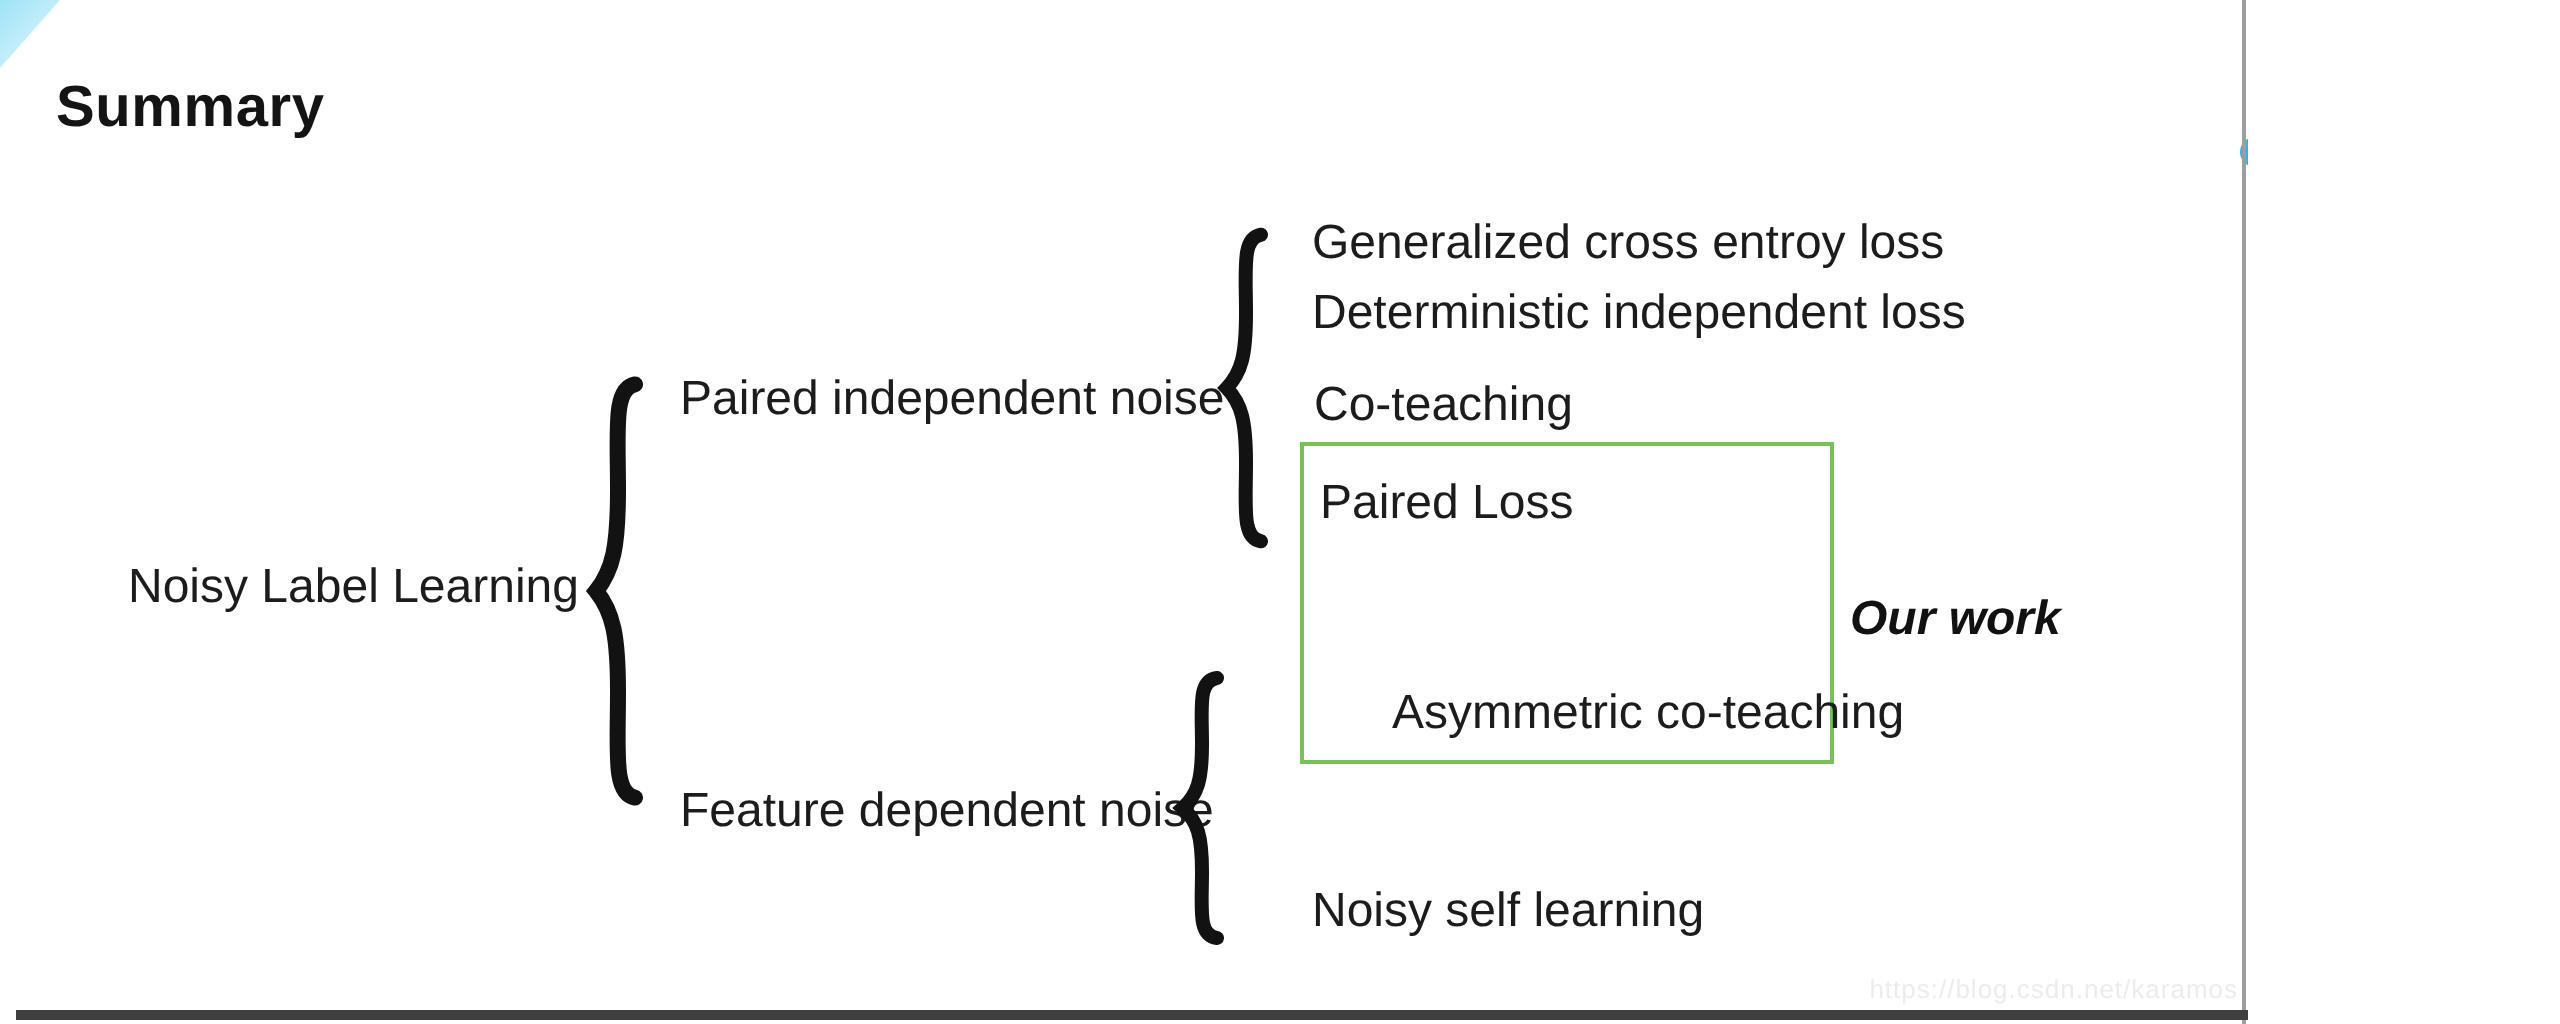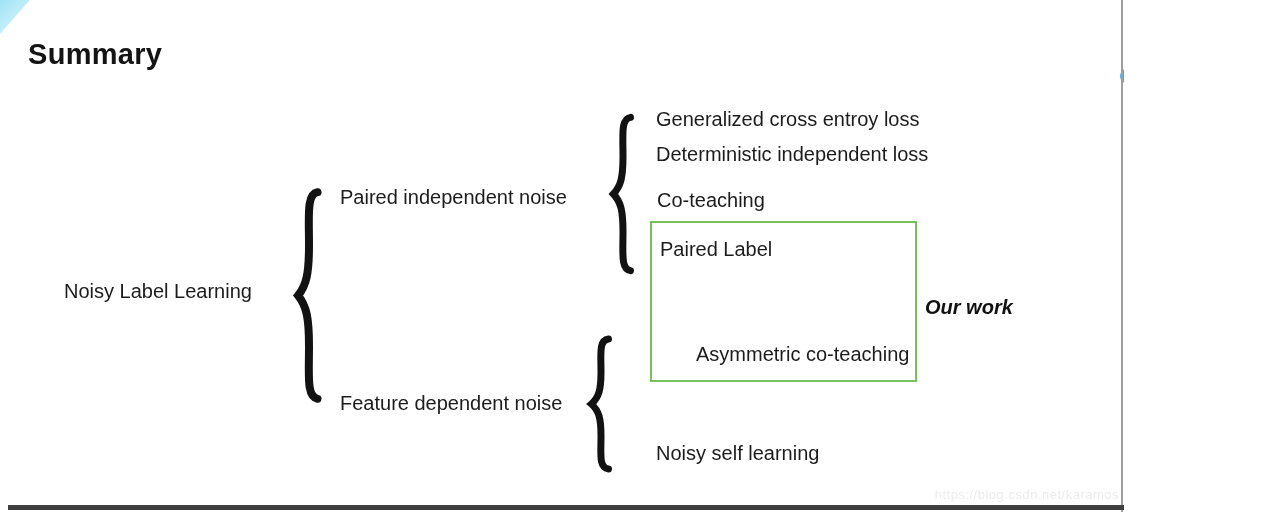--- a/index.html
+++ b/index.html
@@ -22,21 +22,21 @@
     font-size:29px;font-weight:700;color:#141414;letter-spacing:.3px;
   }
   .brand{
     left:1118px;top:8px;
     display:flex;align-items:center;gap:7px;
   }
   .brand-text{
     font-size:25px;font-weight:600;color:#2f2f2f;letter-spacing:1px;
     font-family:"Liberation Sans", sans-serif;
   }
-  .node{font-size:20px;white-space:nowrap;}
+  .node{font-size:24px;white-space:nowrap;}
   .bold{font-weight:700;color:#111;font-style:italic;}
   .brace{overflow:visible;}
   .hl-box{
     left:650px;top:221px;width:267px;height:161px;
     border:2px solid #77c258;box-sizing:border-box;
     background:transparent;
   }
   .watermark{
     right:5px;top:487px;
     font-size:13px;color:#ececec;letter-spacing:.5px;
@@ -79,21 +79,21 @@
 
   <div class="abs node" style="left:340px;top:186px;">Paired independent noise</div>
 
   <svg class="abs brace" style="left:608px;top:115px;" width="30" height="158" viewBox="0 0 56 400" preserveAspectRatio="none">
     <path d="M 42,6 C 24,10 28,48 28,105 C 28,158 24,180 10,200 C 24,220 28,242 28,295 C 28,352 24,390 42,394" fill="none" stroke="#121212" stroke-width="7" stroke-linecap="round" vector-effect="non-scaling-stroke"></path>
   </svg>
 
   <div class="abs node" style="left:656px;top:108px;">Generalized cross entroy loss</div>
   <div class="abs node" style="left:656px;top:143px;">Deterministic independent loss</div>
   <div class="abs node" style="left:657px;top:189px;">Co-teaching</div>
-  <div class="abs node" style="left:660px;top:238px;">Paired Label</div>
+  <div class="abs node" style="left:660px;top:238px;">Paired Loss</div>
 
   <div class="abs hl-box"></div>
   <div class="abs node bold" style="left:925px;top:296px;">Our work</div>
 
   <div class="abs node" style="left:340px;top:392px;">Feature dependent noise</div>
 
   <svg class="abs brace" style="left:586px;top:337px;" width="30" height="134" viewBox="0 0 56 400" preserveAspectRatio="none">
     <path d="M 42,6 C 24,10 28,48 28,105 C 28,158 24,180 10,200 C 24,220 28,242 28,295 C 28,352 24,390 42,394" fill="none" stroke="#121212" stroke-width="7" stroke-linecap="round" vector-effect="non-scaling-stroke"></path>
   </svg>
 

